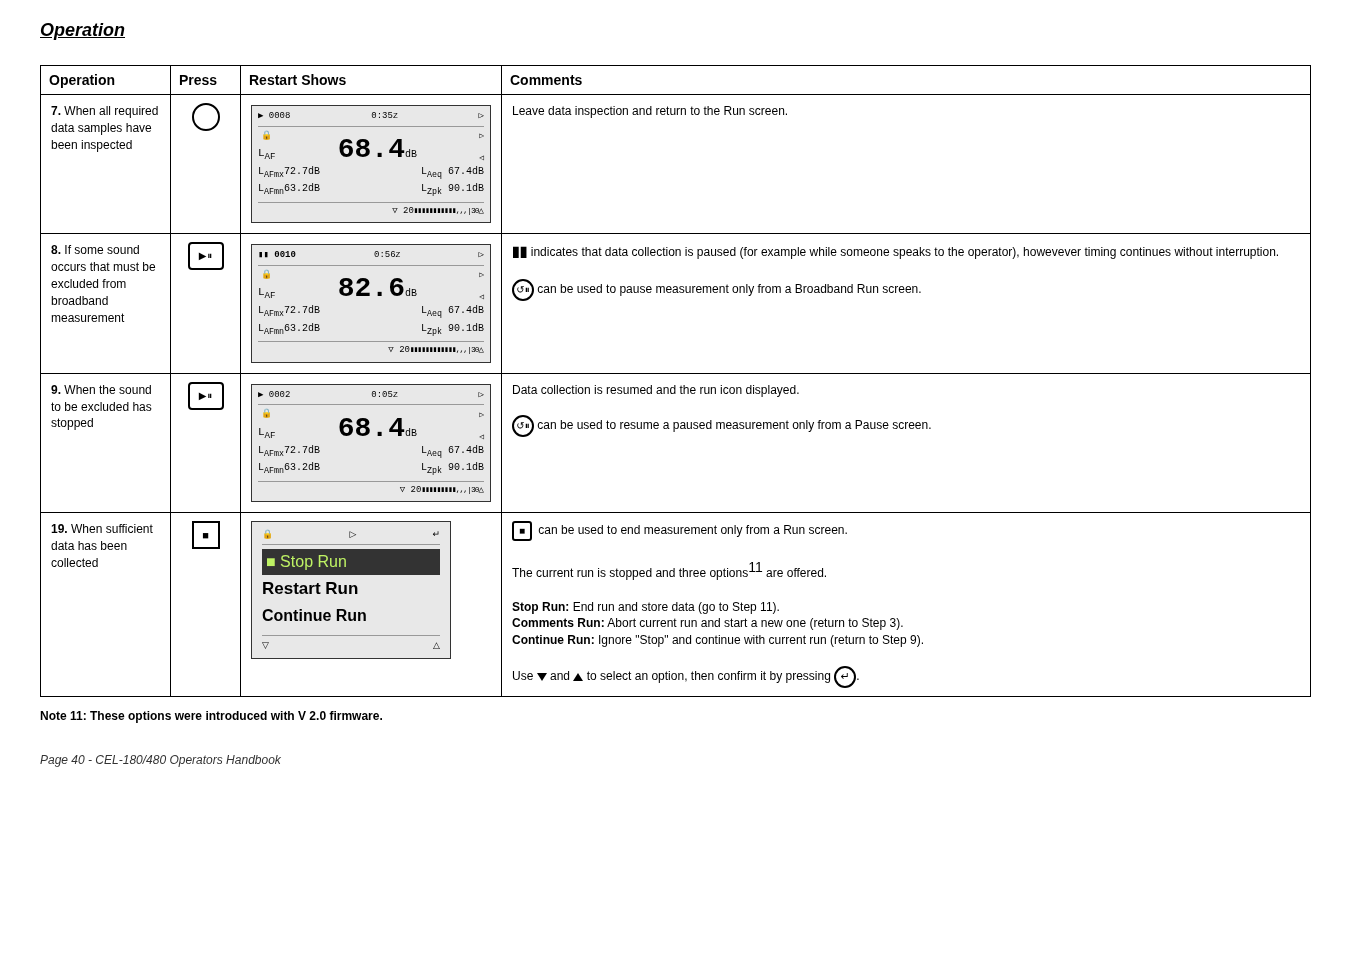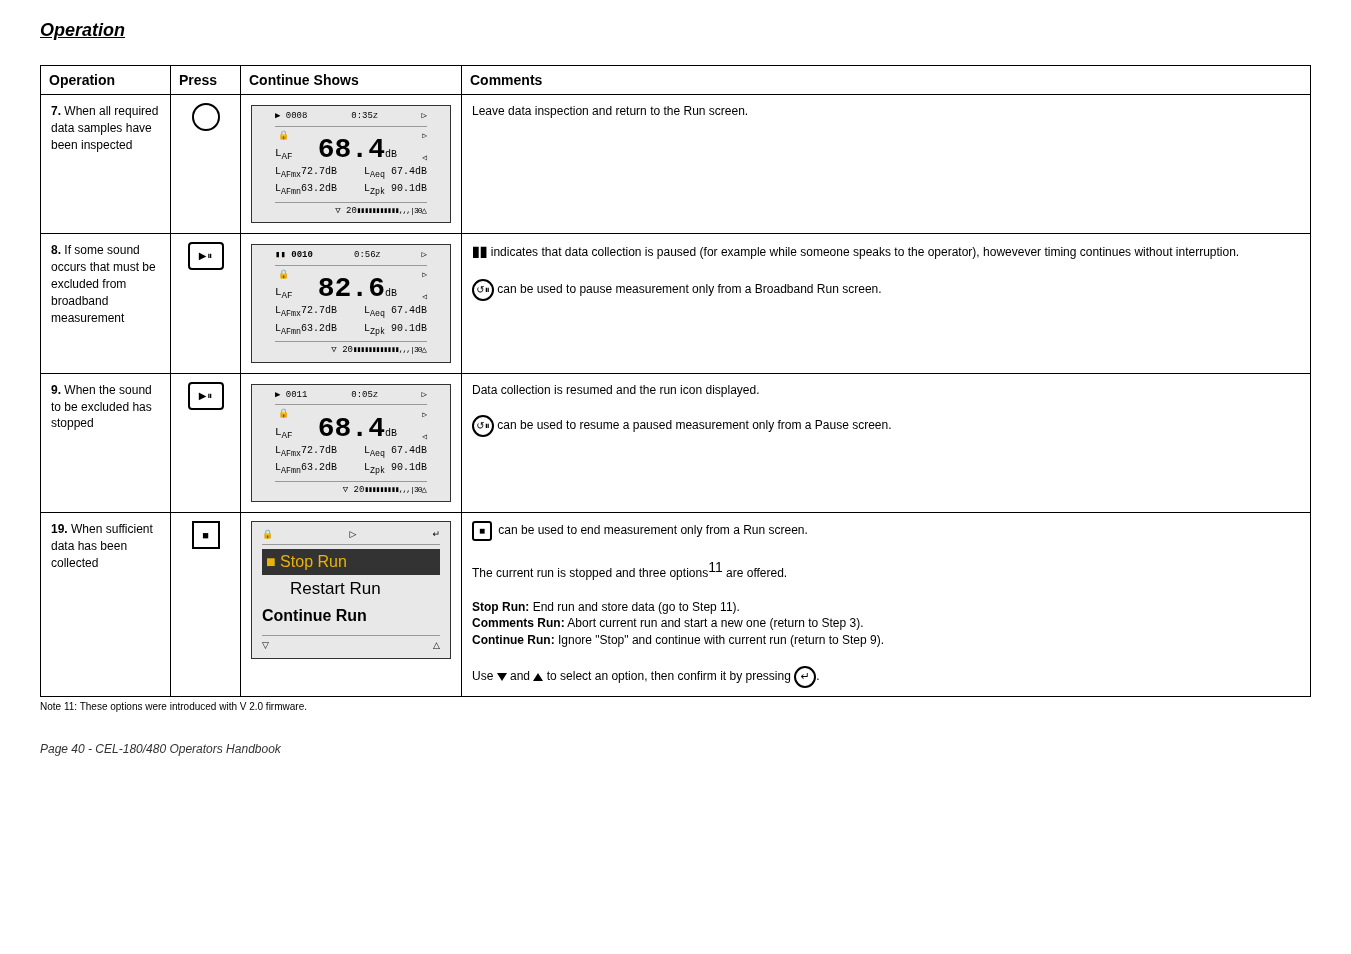--- a/index.html
+++ b/index.html
@@ -47,25 +47,25 @@
     .op-col { width: 130px; }
     .press-col { width: 70px; text-align: center; }
     .display-col { width: 220px; }
     .comments-col { width: auto; }
 
     
     .lcd-display {
       border: 1px solid #333;
       background: #e8e8e8;
       font-family: 'Courier New', monospace;
-      padding: 4px 23px;
+      padding: 4px 6px;
       margin: 2px 0;
       font-size: 10px;
       line-height: 1.5;
-      width: 200px;
+      width: 240px;
     }
 
     .lcd-top-row {
       display: flex;
       justify-content: space-between;
       font-size: 9px;
       border-bottom: 1px solid #999;
       padding-bottom: 2px;
       margin-bottom: 3px;
     }
@@ -148,37 +148,38 @@
     }
 
     .stop-run-menu-item {
       font-size: 14px;
       padding: 2px 0;
       display: block;
     }
 
     .stop-run-menu-item.selected {
       background: #333;
-      color: #eab308;
+      color: #bef264;
       font-size: 16px;
       padding: 2px 4px;
     }
 
     .stop-run-bottom {
       display: flex;
       justify-content: space-between;
       font-size: 9px;
       margin-top: 6px;
       padding-top: 3px;
       border-top: 1px solid #999;
     }
 
     .note-section {
-      margin-top: 4px;
-      font-size: 10px;
+      margin-top: 12px;
+      font-size: 12px;
+      font-weight: bold;
     }
 
     .footer-text {
       margin-top: 30px;
       font-size: 12px;
       font-style: italic;
       color: #333;
     }
 
     sup { font-size: 14px; }
@@ -208,21 +209,21 @@
 </head>
 <body>
 
 <div class="page-title">Operation</div>
 
 <table class="main-table">
   <thead>
     <tr>
       <th class="op-col">Operation</th>
       <th class="press-col">Press</th>
-      <th class="display-col">Continue Shows</th>
+      <th class="display-col">Restart Shows</th>
       <th class="comments-col">Comments</th>
     </tr>
   </thead>
   <tbody>
 
     <tr>
       <td>
         <span class="step-num">7.</span> When all required data samples have been inspected
       </td>
       <td class="press-cell">
@@ -327,21 +328,21 @@
       </td>
       <td class="press-cell">
         <div class="btn-play-pause">
           <span style="font-size:10px;">▶</span>
           <span style="font-size:10px;">⏸</span>
         </div>
       </td>
       <td>
         <div class="lcd-display">
           <div class="lcd-top-row">
-            <span>▶ 0011</span>
+            <span>▶ 0002</span>
             <span>0:05<span style="font-size:8px">Z</span></span>
             <span style="font-size:9px">▷</span>
           </div>
           <div style="display:flex; align-items:flex-end; justify-content:space-between;">
             <div style="display:flex; flex-direction:column; align-items:center;">
               <span style="font-size:9px; margin-bottom:2px;">🔒</span>
               <span style="font-size:11px;">L<sub>AF</sub></span>
             </div>
             <div style="text-align:right;">
               <span class="lcd-big-num">68.4</span><span style="font-size:10px;">dB</span>
@@ -382,21 +383,21 @@
         <div class="btn-square">■</div>
       </td>
       <td>
         <div class="stop-run-display">
           <div style="display:flex;justify-content:space-between;font-size:9px;border-bottom:1px solid #999;padding-bottom:3px;margin-bottom:4px;">
             <span>🔒</span>
             <span>▷</span>
             <span>↵</span>
           </div>
           <div class="stop-run-menu-item selected">■ Stop Run</div>
-          <div class="stop-run-menu-item" style="font-size:17px; font-weight:normal;margin-left:28px;">Restart Run</div>
+          <div class="stop-run-menu-item" style="font-size:17px; font-weight:bold;">Restart Run</div>
           <div class="stop-run-menu-item" style="font-size:16px; font-weight:bold;">Continue Run</div>
           <div class="stop-run-bottom">
             <span>▽</span>
             <span>△</span>
           </div>
         </div>
       </td>
       <td>
         <span style="display:inline-flex;align-items:center;justify-content:center;width:20px;height:20px;border:2px solid #000;border-radius:3px;font-size:10px;vertical-align:middle;margin-right:3px;">■</span>
         can be used to end measurement only from a Run screen.

